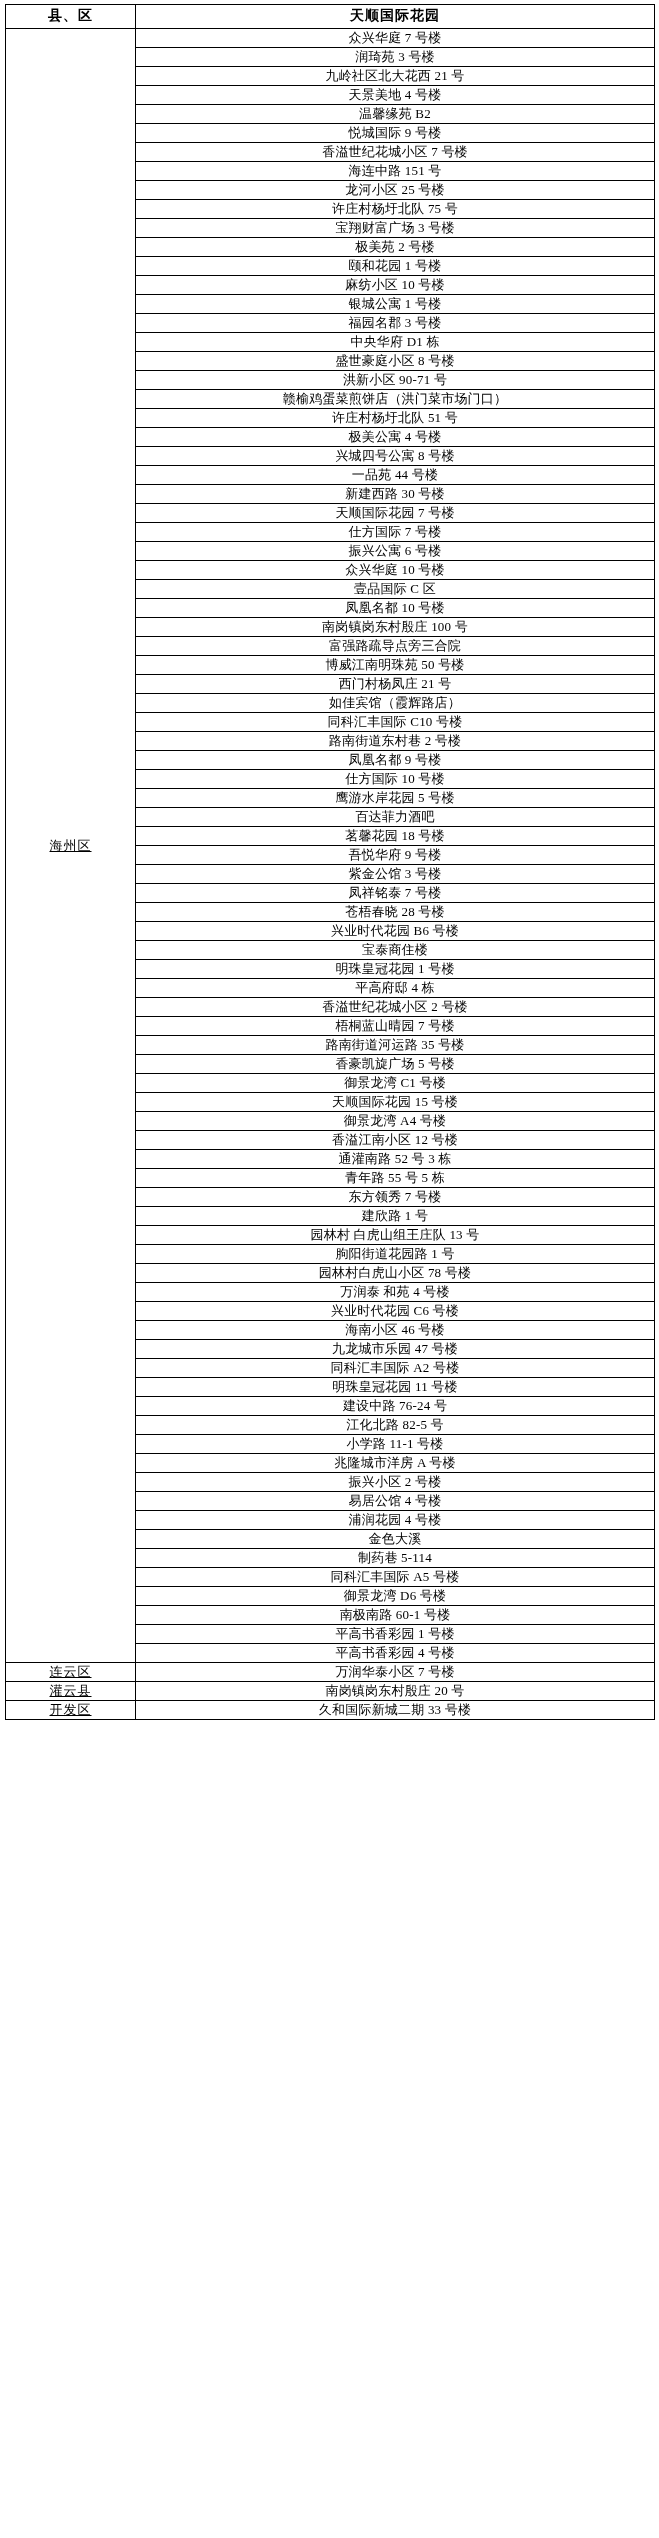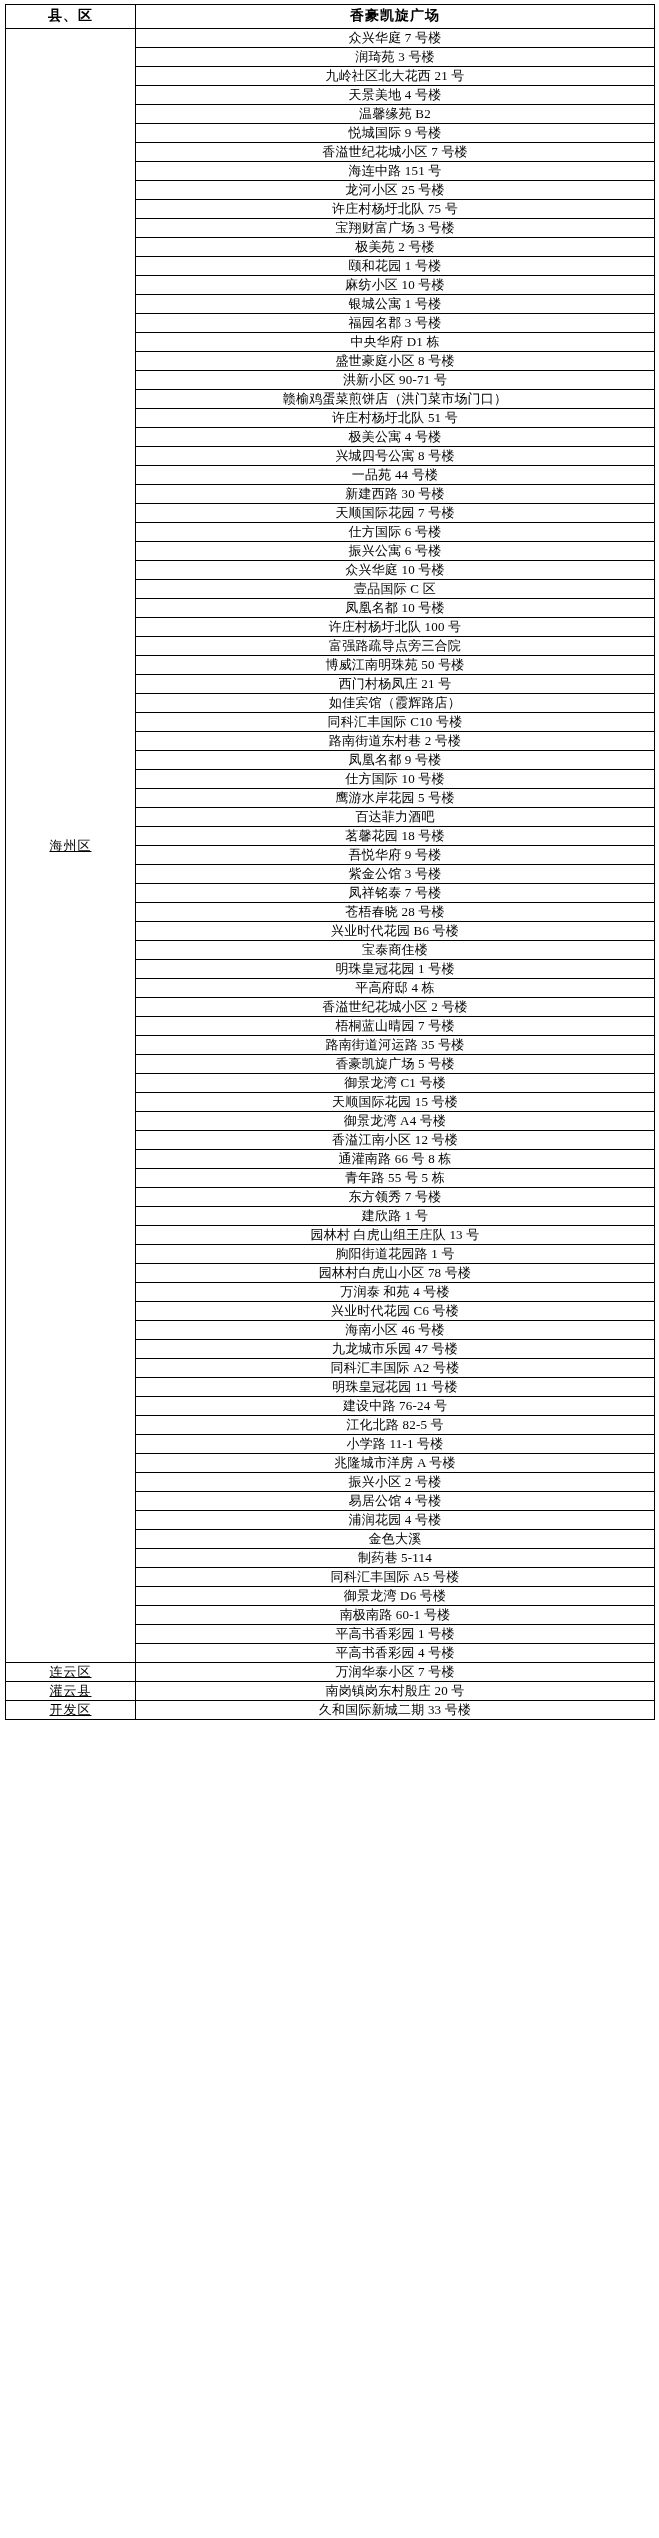--- a/index.html
+++ b/index.html
@@ -58,21 +58,21 @@
 
 <div class="sheet">
   <table class="risk-table">
     <colgroup>
       <col class="col-region">
       <col class="col-name">
     </colgroup>
     <thead>
       <tr>
         <th>县、区</th>
-        <th>香豪凯旋广场</th>
+        <th>天顺国际花园</th>
       </tr>
     </thead>
     <tbody id="table-body">
         <tr>
           <td class="region-cell" rowspan="86">海州区</td>
           <td class="name-cell">众兴华庭 7 号楼</td>
         </tr>
         <tr>
           <td class="name-cell">润琦苑 3 号楼</td>
         </tr>
@@ -142,36 +142,36 @@
         <tr>
           <td class="name-cell">一品苑 44 号楼</td>
         </tr>
         <tr>
           <td class="name-cell">新建西路 30 号楼</td>
         </tr>
         <tr>
           <td class="name-cell">天顺国际花园 7 号楼</td>
         </tr>
         <tr>
-          <td class="name-cell">仕方国际 6 号楼</td>
+          <td class="name-cell">仕方国际 7 号楼</td>
         </tr>
         <tr>
           <td class="name-cell">振兴公寓 6 号楼</td>
         </tr>
         <tr>
           <td class="name-cell">众兴华庭 10 号楼</td>
         </tr>
         <tr>
           <td class="name-cell">壹品国际 C 区</td>
         </tr>
         <tr>
           <td class="name-cell">凤凰名都 10 号楼</td>
         </tr>
         <tr>
-          <td class="name-cell">许庄村杨圩北队 100 号</td>
+          <td class="name-cell">南岗镇岗东村殷庄 100 号</td>
         </tr>
         <tr>
           <td class="name-cell">富强路疏导点旁三合院</td>
         </tr>
         <tr>
           <td class="name-cell">博威江南明珠苑 50 号楼</td>
         </tr>
         <tr>
           <td class="name-cell">西门村杨凤庄 21 号</td>
         </tr>
@@ -241,21 +241,21 @@
         <tr>
           <td class="name-cell">天顺国际花园 15 号楼</td>
         </tr>
         <tr>
           <td class="name-cell">御景龙湾 A4 号楼</td>
         </tr>
         <tr>
           <td class="name-cell">香溢江南小区 12 号楼</td>
         </tr>
         <tr>
-          <td class="name-cell">通灌南路 66 号 8 栋</td>
+          <td class="name-cell">通灌南路 52 号 3 栋</td>
         </tr>
         <tr>
           <td class="name-cell">青年路 55 号 5 栋</td>
         </tr>
         <tr>
           <td class="name-cell">东方领秀 7 号楼</td>
         </tr>
         <tr>
           <td class="name-cell">建欣路 1 号</td>
         </tr>

